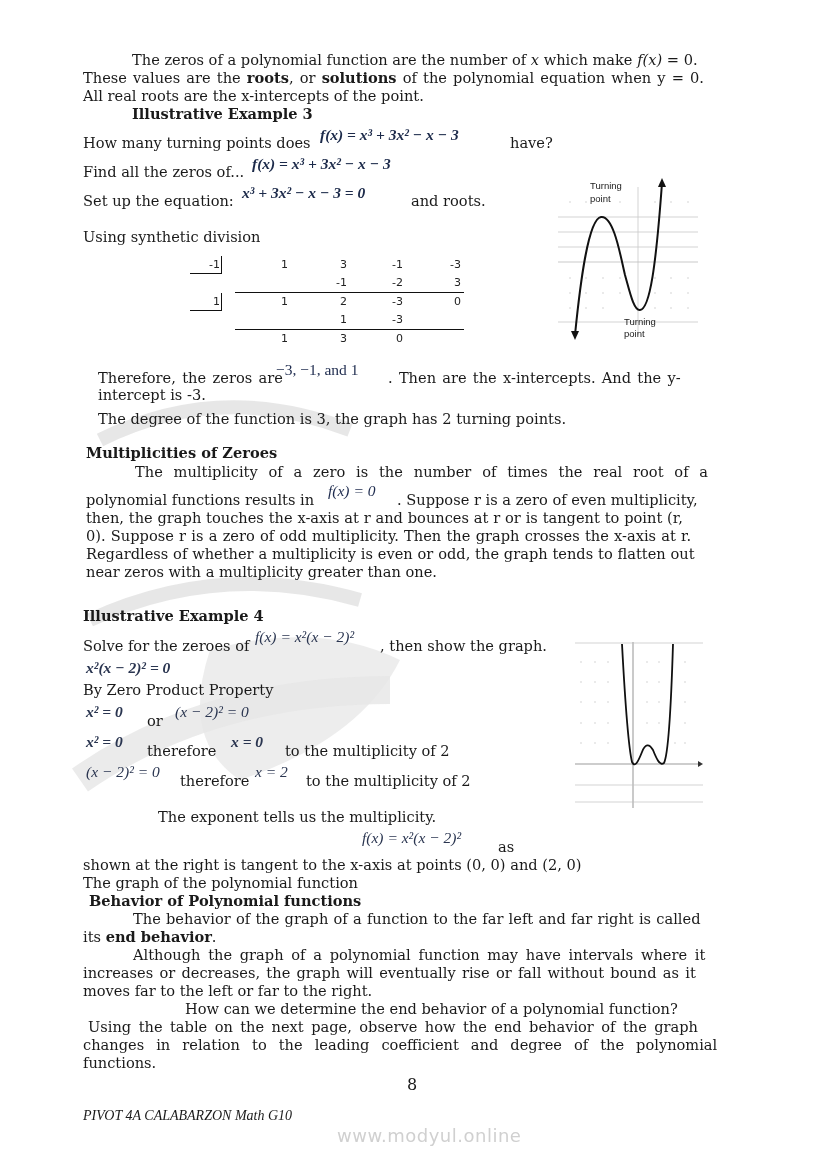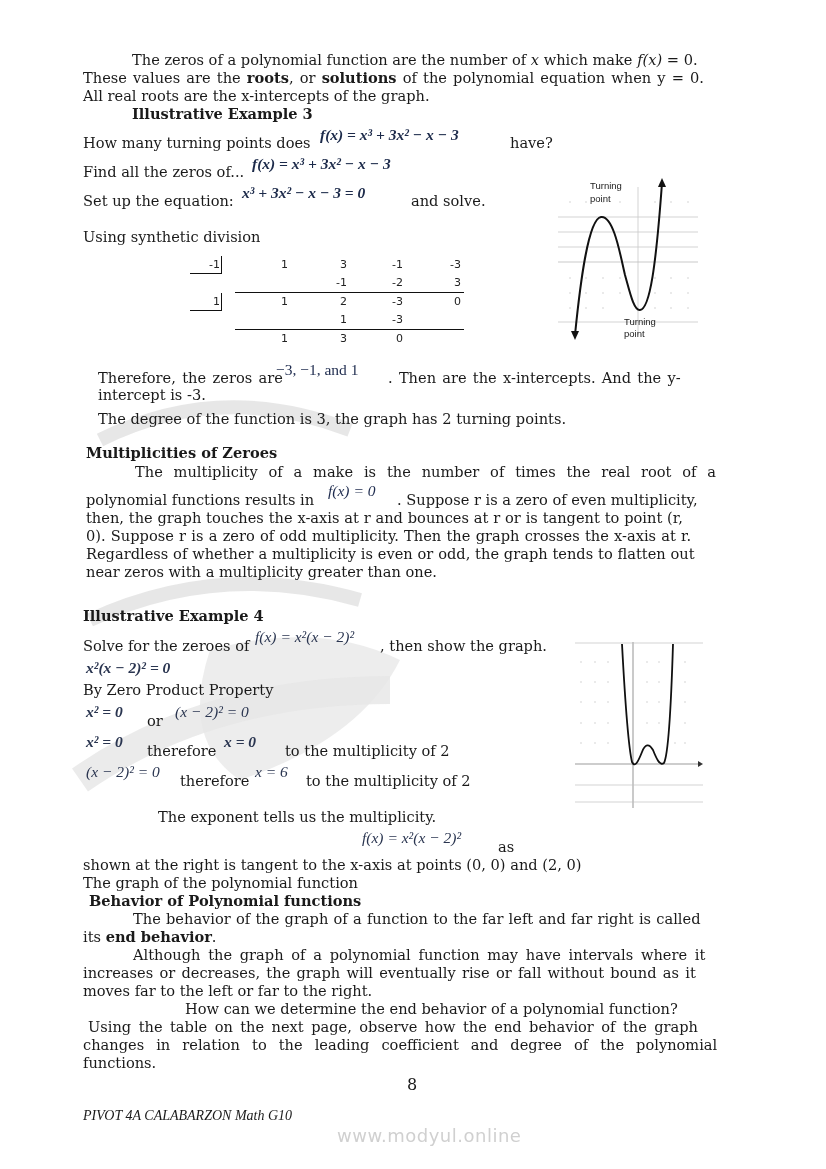--- a/index.html
+++ b/index.html
@@ -29,36 +29,36 @@
   <path d="M150 290 Q260 260 340 300 Q300 380 180 420 Q120 380 150 290 Z" fill="#e8e8e8" opacity="0.8"></path>
   <path d="M20 420 Q150 330 330 330" fill="none" stroke="#e6e6e6" stroke-width="28" opacity="0.8"></path>
 </svg>
 
 <div class="txt" style="left:132px;top:51px;">
   <span>The zeros of a polynomial function are the number of </span><span class="ital">x</span><span> which make </span><span class="ital">f(x)</span><span> = 0.</span>
 </div>
 <div class="txt" style="left:83px;top:69px;word-spacing:1.5px;">
   <span>These values are the </span><span class="bold">roots</span><span>, or </span><span class="bold">solutions</span><span> of the polynomial equation when y = 0.</span>
 </div>
-<div class="txt" style="left:83px;top:87px;">All real roots are the x-intercepts of the graph.</div>
+<div class="txt" style="left:83px;top:87px;">All real roots are the x-intercepts of the point.</div>
 
 <div class="txt bold" style="left:132px;top:105px;">Illustrative Example 3</div>
 
 <div class="txt" style="left:83px;top:134px;">
   <span>How many turning points does </span>
 </div>
 <div class="txt math math-b" style="left:320px;top:126px;">f(x) = x³ + 3x² − x − 3</div>
 <div class="txt" style="left:510px;top:134px;"> have?</div>
 
 <div class="txt" style="left:83px;top:163px;">Find all the zeros of...</div>
 <div class="txt math math-b" style="left:252px;top:155px;">f(x) = x³ + 3x² − x − 3</div>
 
 <div class="txt" style="left:83px;top:192px;">Set up the equation:</div>
 <div class="txt math math-b" style="left:242px;top:184px;">x³ + 3x² − x − 3 = 0</div>
-<div class="txt" style="left:411px;top:192px;">and solve.</div>
+<div class="txt" style="left:411px;top:192px;">and roots.</div>
 
 <div class="txt" style="left:83px;top:228px;">Using synthetic division</div>
 
 <div>
   <div class="sd" style="left:190px;top:258px;">-1</div>
   <div class="line" style="left:190px;top:273px;width:32px;height:1.2px;"></div>
   <div class="line" style="left:221px;top:256px;width:1.2px;height:18px;"></div>
   <div class="sd" style="left:190px;top:295px;">1</div>
   <div class="line" style="left:190px;top:310px;width:32px;height:1.2px;"></div>
   <div class="line" style="left:221px;top:293px;width:1.2px;height:18px;"></div>
@@ -134,21 +134,21 @@
   <text class="glabel" x="66" y="162">point</text>
 </svg>
 
 <div class="txt" style="left:98px;top:369px;word-spacing:1.8px;">Therefore, the zeros are</div>
 <div class="txt math-n" style="left:276px;top:361px;font-weight:normal;font-style:normal;color:#1e2b4e;">−3, −1, and 1</div>
 <div class="txt" style="left:388px;top:369px;word-spacing:1.6px;">. Then are the x-intercepts. And the y-</div>
 <div class="txt" style="left:98px;top:386px;">intercept is -3.</div>
 <div class="txt" style="left:98px;top:410px;">The degree of the function is 3, the graph has 2 turning points.</div>
 
 <div class="txt bold" style="left:86px;top:444px;">Multiplicities of Zeroes</div>
-<div class="txt" style="left:135px;top:463px;word-spacing:6.2px;">The multiplicity of a make is the number of times the real root of a</div>
+<div class="txt" style="left:135px;top:463px;word-spacing:6.2px;">The multiplicity of a zero is the number of times the real root of a</div>
 <div class="txt" style="left:86px;top:491px;">polynomial functions results in</div>
 <div class="txt math-n" style="left:328px;top:482px;color:#1e2b4e;">f(x) = 0</div>
 <div class="txt" style="left:397px;top:491px;">. Suppose r is a zero of even multiplicity,</div>
 <div class="txt" style="left:86px;top:509px;word-spacing:0.2px;">then, the graph touches the x-axis at r and bounces at r or is tangent to point (r,</div>
 <div class="txt" style="left:86px;top:527px;word-spacing:0.6px;">0). Suppose r is a zero of odd multiplicity. Then the graph crosses the x-axis at r.</div>
 <div class="txt" style="left:86px;top:545px;word-spacing:0.2px;">Regardless of whether a multiplicity is even or odd, the graph tends to flatten out</div>
 <div class="txt" style="left:86px;top:563px;">near zeros with a multiplicity greater than one.</div>
 
 <div class="txt bold" style="left:83px;top:607px;">Illustrative Example 4</div>
 <div class="txt" style="left:83px;top:637px;">Solve for the zeroes of</div>
@@ -156,26 +156,26 @@
 <div class="txt" style="left:380px;top:637px;">, then show the graph.</div>
 <div class="txt math-n" style="left:86px;top:659px;font-weight:bold;">x²(x − 2)² = 0</div>
 <div class="txt" style="left:83px;top:681px;">By Zero Product Property</div>
 
 <div class="txt math-n" style="left:86px;top:703px;font-weight:bold;">x² = 0</div>
 <div class="txt" style="left:147px;top:712px;text-align:center;">or</div>
 <div class="txt math-n" style="left:175px;top:703px;">(x − 2)² = 0</div>
 
 <div class="txt math-n" style="left:86px;top:733px;font-weight:bold;">x² = 0</div>
 <div class="txt" style="left:147px;top:742px;">therefore</div>
-<div class="txt math-n" style="left:224px;top:733px;font-weight:bold;text-align:right;">x = 0</div>
+<div class="txt math-n" style="left:231px;top:733px;font-weight:bold;text-align:right;">x = 0</div>
 <div class="txt" style="left:285px;top:742px;">to the multiplicity of 2</div>
 
 <div class="txt math-n" style="left:86px;top:763px;">(x − 2)² = 0</div>
 <div class="txt" style="left:180px;top:772px;">therefore</div>
-<div class="txt math-n" style="left:255px;top:763px;">x = 6</div>
+<div class="txt math-n" style="left:255px;top:763px;">x = 2</div>
 <div class="txt" style="left:306px;top:772px;">to the multiplicity of 2</div>
 
 <div class="txt" style="left:158px;top:808px;">The exponent tells us the multiplicity.</div>
 
 <div class="txt" style="left:83px;top:838px;margin-top:36px;">The graph of the polynomial function</div>
 <div class="txt math-n" style="left:362px;top:829px;">f(x) = x²(x − 2)²</div>
 <div class="txt" style="left:498px;top:838px;">as</div>
 <div class="txt" style="left:83px;top:856px;">shown at the right is tangent to the x-axis at points (0, 0) and (2, 0)</div>
 
 <svg style="position:absolute;left:575px;top:640px;" width="130" height="170" viewBox="0 0 130 170">

